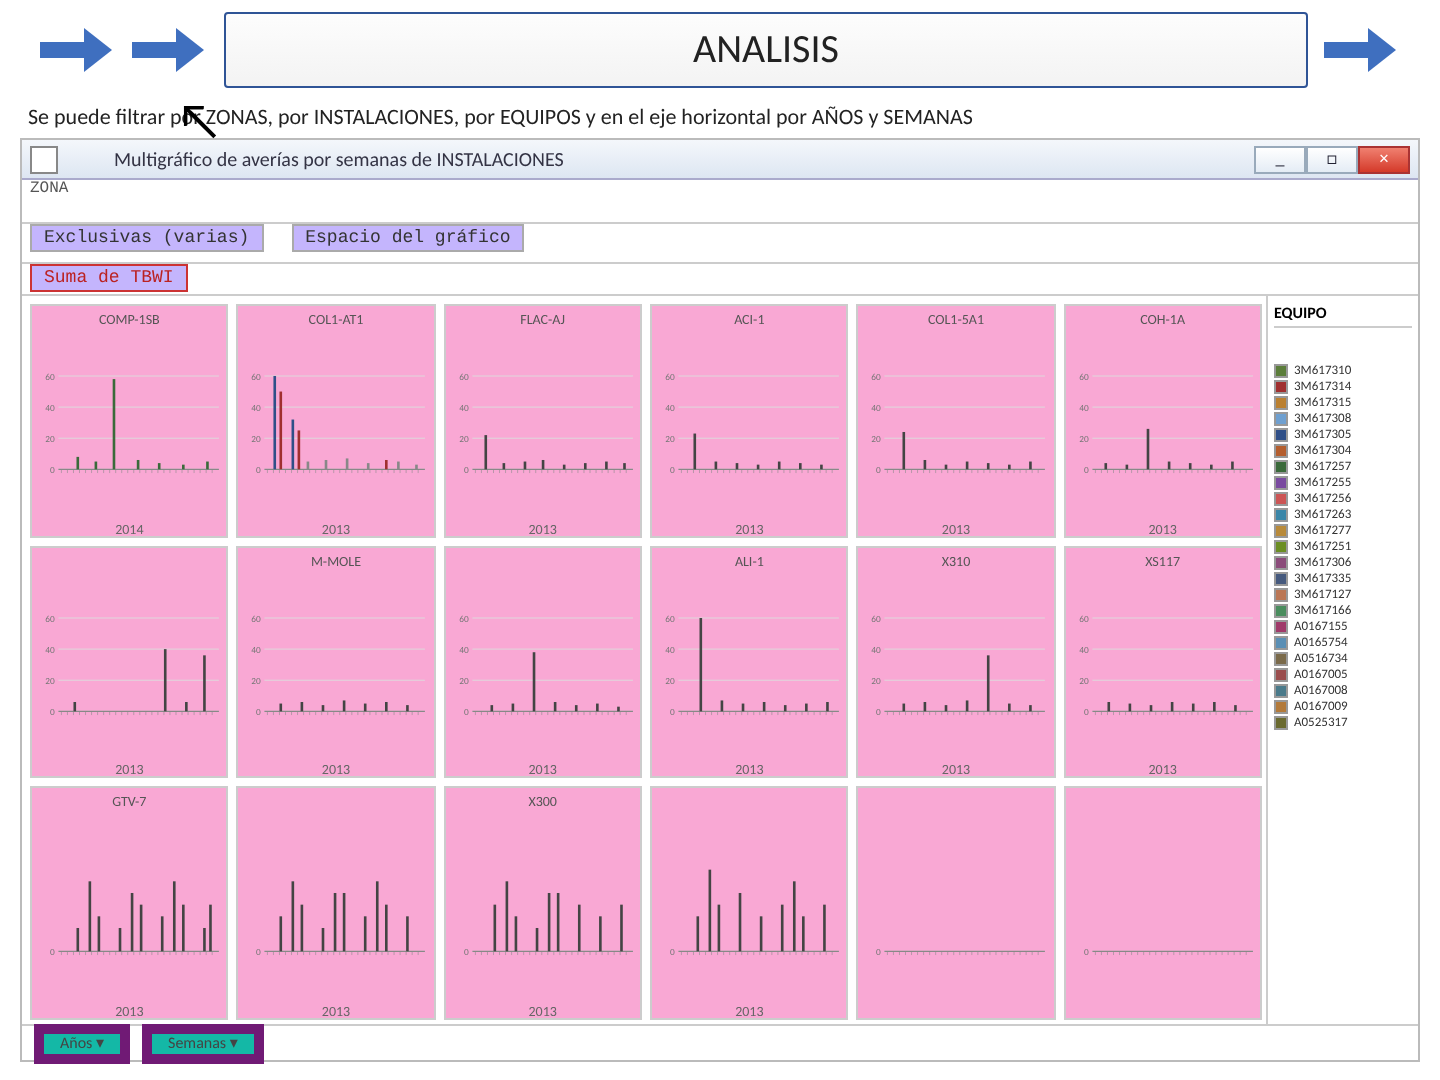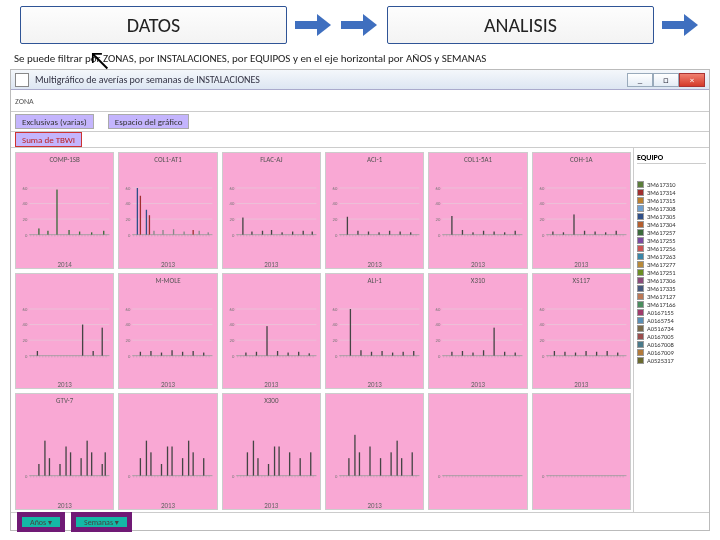--- a/index.html
+++ b/index.html
@@ -7,47 +7,46 @@
   .topbar { display: flex; align-items: center; padding: 6px 20px 4px 20px; gap: 8px; }
   .stage { flex: 1; text-align: center; padding: 6px 2px; font-size: 20px; color: #222; border: 1px solid #2F5496; border-radius: 2px; background: linear-gradient(#fdfdfd,#f3f3f3); }
   .stage.active { background: linear-gradient(#5B8CD6,#2F5BA8); color: #fff; border-color: #23427a; }
   .arrow { width: 38px; height: 22px; position: relative; }
   .arrow::before { content:""; position:absolute; left:0; top:7px; width:22px; height:8px; background:#3F6FBF; }
   .arrow::after { content:""; position:absolute; left:22px; top:0; border-top:11px solid transparent; border-bottom:11px solid transparent; border-left:14px solid #3F6FBF; }
   .subtitle { font-size: 11px; padding: 4px 14px 2px 14px; color: #222; }
   .screenshot { margin: 2px 10px 0 10px; border: 1px solid #bbb; height: 462px; background:#fff; display:flex; flex-direction:column; }
   .winbar { height: 20px; background: linear-gradient(#f4f7fb,#dde6f2); border-bottom:1px solid #aac; display:flex; align-items:center; padding:0 4px; position:relative; }
   .winbar .wicon { width:14px; height:14px; background:#fff; border:1px solid #888; margin-right:6px; }
-  .winbar .wtitle { font-size:10px; color:#334; flex:1; white-space:nowrap; overflow:hidden; }
+  .winbar .wtitle { font-size:10px; color:#334; flex:1; white-space:nowrap; overflow:hidden;margin-left:22px; }
   .winbtns { display:flex; gap:0; }
   .winbtn { width:26px; height:14px; border:1px solid #9ab; background:linear-gradient(#fff,#e4ecf5); font-size:9px; line-height:12px; text-align:center; color:#223; }
   .winbtn.close { background: linear-gradient(#f08070,#d43a2a); color:#fff; border-color:#a33; }
-  .filters { height:22px; border-bottom:1px solid #ccc; display:flex; align-items:center; gap:4px; padding:0 4px; font-size:9px; color:#333; }
+  .filters { height:22px; border-bottom:1px solid #ccc; display:flex; align-items:flex-start; gap:4px; padding:0 4px; font-size:9px; color:#333;font-family:Liberation Mono, monospace; }
   .filters .small { font-size:8px; color:#555; }
   .filters .box { border:1px solid #aaa; background:#c4b5fd; padding:1px 6px; font-size:9px; }
   .filters .box.red { border-color:#c33; color:#b22; }
   .cursor { position:absolute; left:88px; top:44px; font-size:26px; color:#000; pointer-events:none; }
   .charts-wrap { flex:1; display:flex; }
   .chartgrid { flex:1; display:grid; grid-template-columns: repeat(6,1fr); grid-template-rows: repeat(3,1fr); gap:4px; padding:4px 2px 2px 4px; }
   .mini { border:1px solid #ccc; display:flex; flex-direction:column; padding:2px 2px 0 2px; font-size:7px; color:#444; position:relative; background:#f9a8d4; overflow:hidden; }
   .mini .title { text-align:center; font-size:7px; color:#555; height:8px; }
   .mini svg { width:100%; flex:1; }
   .mini .year { text-align:center; font-size:7px; color:#666; height:8px; }
   .legend { width:76px; border-left:1px solid #ccc; padding:4px 3px; display:flex; flex-direction:column; gap:1px; background:#fff; overflow:hidden; }
   .legend .lh { font-size:8px; font-weight:bold; border-bottom:1px solid #ccc; margin-bottom:16px; padding-bottom:1px; }
-  .legend .li { display:flex; align-items:flex-start; gap:3px; font-size:6.5px; color:#333; line-height:8px; }
+  .legend .li { display:flex; align-items:flex-end; gap:3px; font-size:6.5px; color:#333; line-height:8px; }
   .legend .sw { width:7px; height:7px; border:1px solid #999; }
   .bottombar { height:18px; border-top:1px solid #ccc; display:flex; align-items:center; gap:6px; padding:0 6px; font-size:8px; color:#444; }
   .bottombar .sel { border:5px solid #701a75; background:#14b8a6; padding:0 8px; font-size:8px; }
 </style>
 </head>
 <body>
 
 <div class="topbar">
-  <div class="stage">DATOS</div>
   <div class="arrow"></div>
   <div class="arrow"></div>
   <div class="stage">ANALISIS</div>
   <div class="arrow"></div>
 </div>
 
 <div class="subtitle">Se puede filtrar por ZONAS, por INSTALACIONES,  por EQUIPOS y en el eje horizontal por AÑOS y SEMANAS</div>
 
 <div class="screenshot">
   <div class="winbar">

